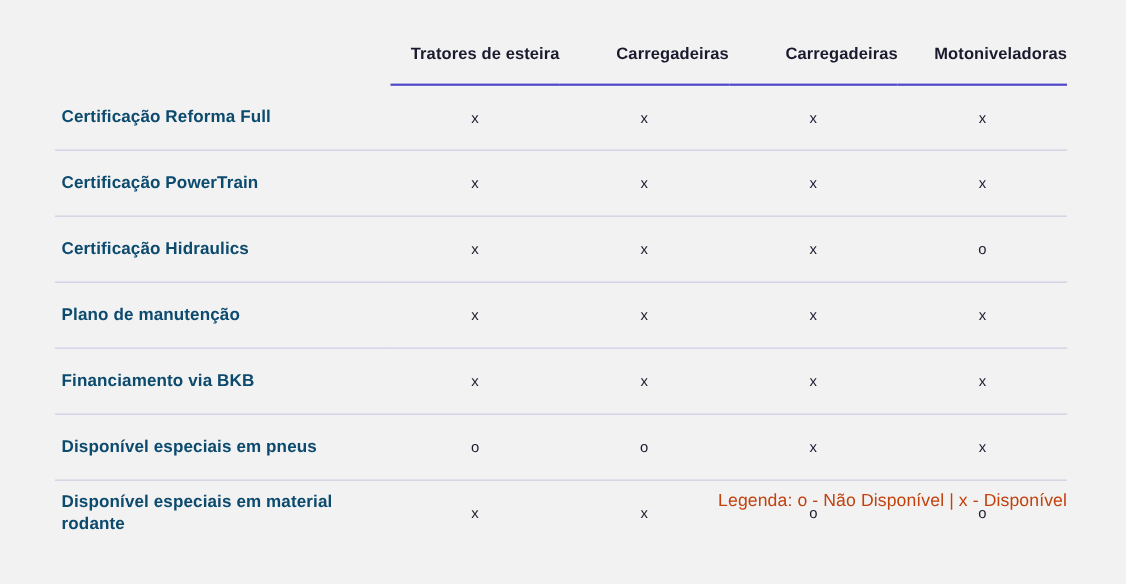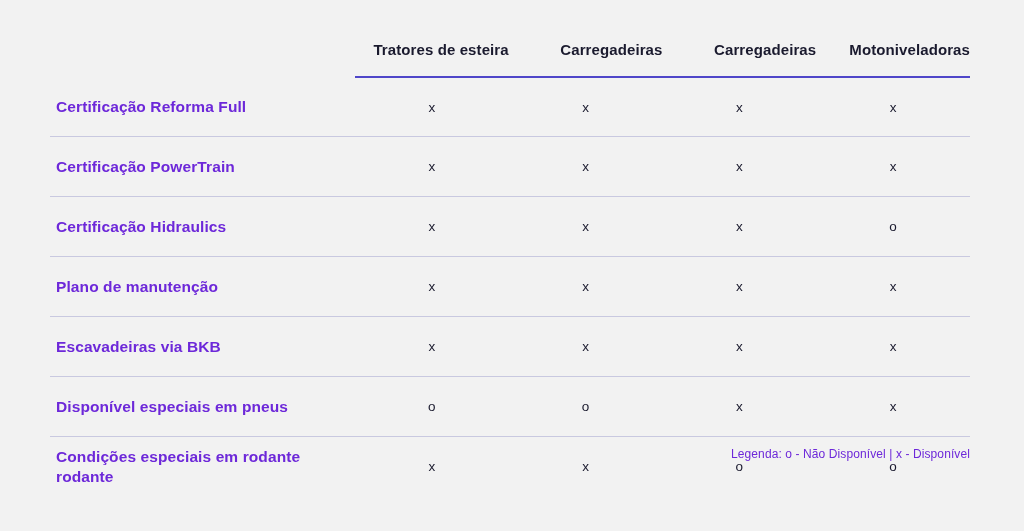--- a/index.html
+++ b/index.html
@@ -46,21 +46,21 @@
   }
   thead th.row-label-head {
     border-bottom: none;
   }
   thead th.col-head {
     border-bottom: 2px solid #4f46c9;
   }
   tbody td {
     border-bottom: 1px solid #c9c9e0;
     font-size: 14px;
-    color: #6d28d9;
+    color: #0c4a6e;
     text-align: center;
     height: 47px;
     vertical-align: middle;
     padding: 0;
   }
   tbody tr:last-child td {
     border-bottom: none;
   }
   tbody td.row-label {
     text-align: left;
@@ -72,22 +72,22 @@
   }
   tbody td.cell-value {
     font-size: 13.5px;
     font-weight: normal;
     color: #1a1a2e;
   }
   .legend {
     position: absolute;
     right: 54px;
     top: 447px;
-    font-size: 12px;
-    color: #6d28d9;
+    font-size: 16px;
+    color: #c2410c;
     text-align: right;
     letter-spacing: 0.1px;
   }
 </style>
 </head>
 <body>
 
 <div class="page">
 
   <div class="table-wrap">
@@ -131,35 +131,35 @@
           <td class="cell-value">o</td>
         </tr>
         <tr>
           <td class="row-label">Plano de manutenção</td>
           <td class="cell-value">x</td>
           <td class="cell-value">x</td>
           <td class="cell-value">x</td>
           <td class="cell-value">x</td>
         </tr>
         <tr>
-          <td class="row-label">Escavadeiras via BKB</td>
+          <td class="row-label">Financiamento via BKB</td>
           <td class="cell-value">x</td>
           <td class="cell-value">x</td>
           <td class="cell-value">x</td>
           <td class="cell-value">x</td>
         </tr>
         <tr>
           <td class="row-label">Disponível especiais em pneus</td>
           <td class="cell-value">o</td>
           <td class="cell-value">o</td>
           <td class="cell-value">x</td>
           <td class="cell-value">x</td>
         </tr>
         <tr>
-          <td class="row-label">Condições especiais em rodante rodante</td>
+          <td class="row-label">Disponível especiais em material rodante</td>
           <td class="cell-value">x</td>
           <td class="cell-value">x</td>
           <td class="cell-value">o</td>
           <td class="cell-value">o</td>
         </tr>
       </tbody>
     </table>
   </div>
 
   <div class="legend">Legenda: o - Não Disponível  |  x - Disponível</div>

